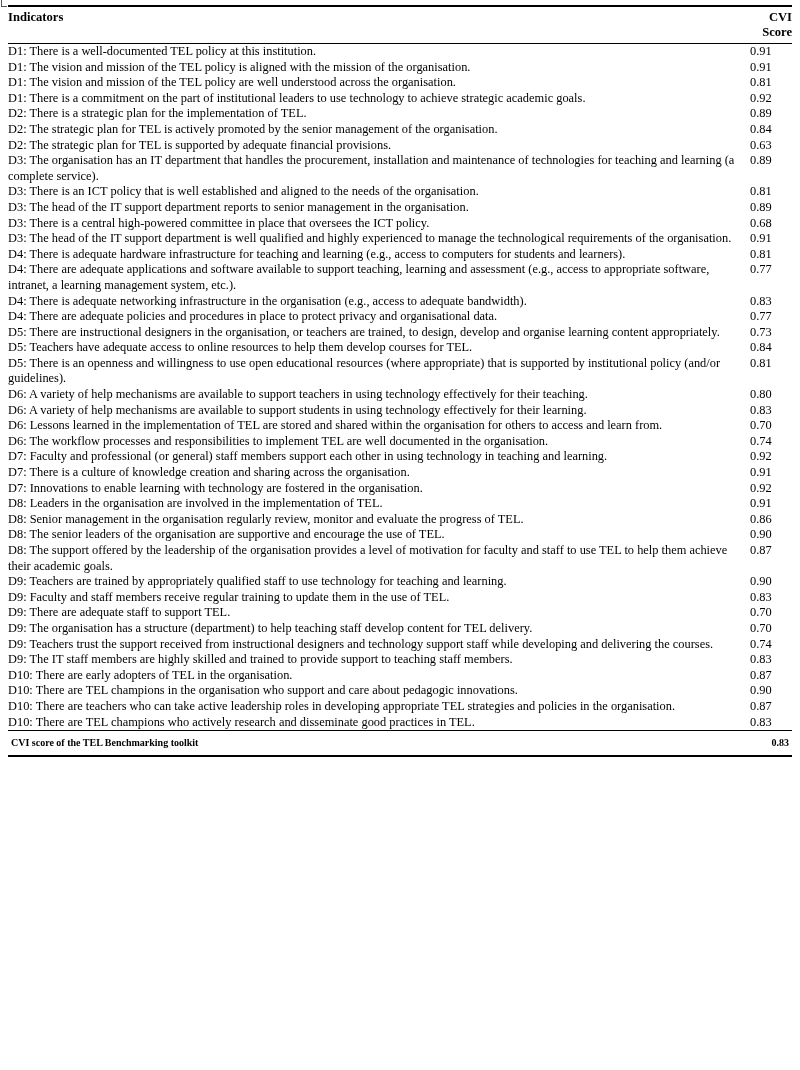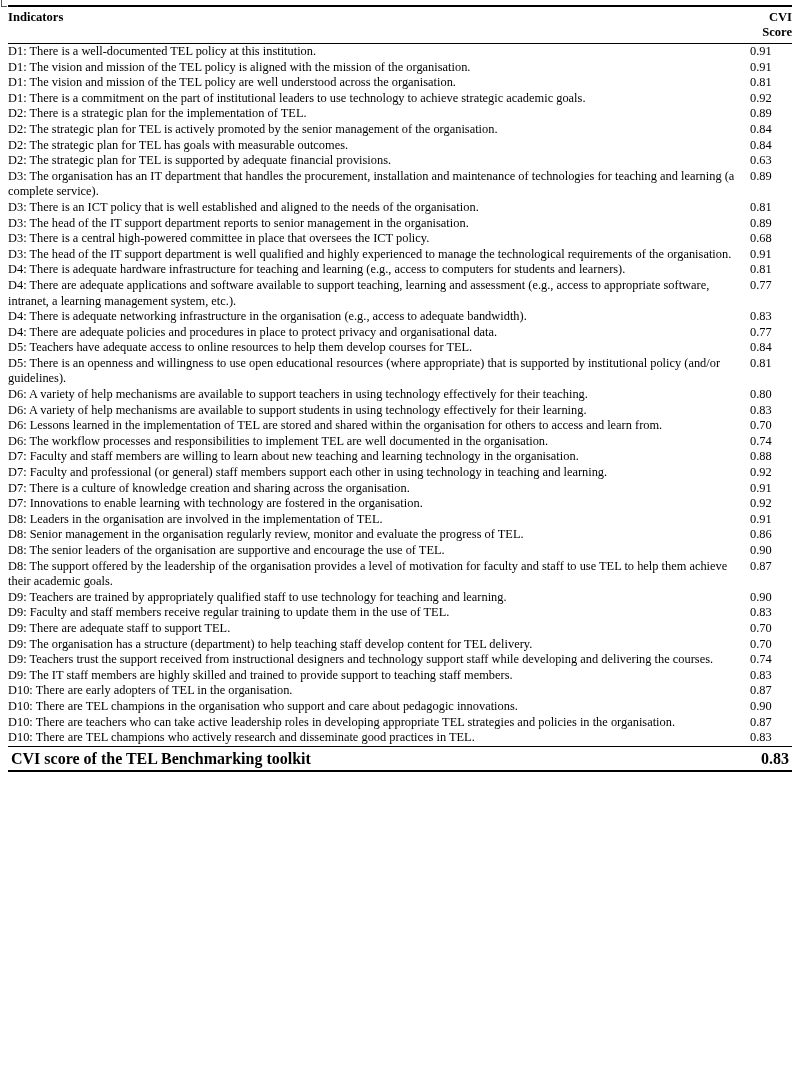--- a/index.html
+++ b/index.html
@@ -79,21 +79,21 @@
 
   
   tr.gap-1 td { padding-top: 6.0px; }
   tr.gap-0 td { padding-top: 0px; }
   tr.first td { padding-top: 4px; margin-left: 36px; }
 
   tfoot tr.total-row td {
     border-top: 1.4px solid #000;
     border-bottom: 2.4px solid #000;
     font-weight: bold;
-    font-size: 16px;
+    font-size: 10px;
     padding-top: 4px;
     padding-bottom: 4px;
     vertical-align: middle;
   }
   tfoot td.ind { padding-left: 3px; }
   tfoot td.score { padding-right: 3px; text-align: right; }
 </style>
 </head>
 <body>
 
@@ -133,24 +133,20 @@
           <td class="score">0.92</td>
         </tr>
         <tr class="data-row gap-1">
           <td class="ind">D2: There is a strategic plan for the implementation of TEL.</td>
           <td class="score">0.89</td>
         </tr>
         <tr class="data-row gap-1">
           <td class="ind">D2: The strategic plan for TEL is actively promoted by the senior management of the organisation.</td>
           <td class="score">0.84</td>
         </tr>
-        <tr class="data-row gap-0">
-          <td class="ind">D2: The strategic plan for TEL has goals with measurable outcomes.</td>
-          <td class="score">0.84</td>
-        </tr>
         <tr class="data-row gap-1">
           <td class="ind">D2: The strategic plan for TEL is supported by adequate financial provisions.</td>
           <td class="score">0.63</td>
         </tr>
         <tr class="data-row gap-1">
           <td class="ind">D3: The organisation has an IT department that handles the procurement, installation and maintenance of technologies for teaching and learning (a complete service).</td>
           <td class="score">0.89</td>
         </tr>
         <tr class="data-row gap-0">
           <td class="ind">D3: There is an ICT policy that is well established and aligned to the needs of the organisation.</td>
@@ -177,20 +173,24 @@
           <td class="score">0.77</td>
         </tr>
         <tr class="data-row gap-1">
           <td class="ind">D4: There is adequate networking infrastructure in the organisation (e.g., access to adequate bandwidth).</td>
           <td class="score">0.83</td>
         </tr>
         <tr class="data-row gap-0">
           <td class="ind">D4: There are adequate policies and procedures in place to protect privacy and organisational data.</td>
           <td class="score">0.77</td>
         </tr>
+        <tr class="data-row gap-1">
+          <td class="ind">D5: There are instructional designers in the organisation, or teachers are trained, to design, develop and organise learning content appropriately.</td>
+          <td class="score">0.73</td>
+        </tr>
         <tr class="data-row gap-0">
           <td class="ind">D5: Teachers have adequate access to online resources to help them develop courses for TEL.</td>
           <td class="score">0.84</td>
         </tr>
         <tr class="data-row gap-0">
           <td class="ind">D5: There is an openness and willingness to use open educational resources (where appropriate) that is supported by institutional policy (and/or guidelines).</td>
           <td class="score">0.81</td>
         </tr>
         <tr class="data-row gap-0">
           <td class="ind">D6: A variety of help mechanisms are available to support teachers in using technology effectively for their teaching.</td>
@@ -200,24 +200,20 @@
           <td class="ind">D6: A variety of help mechanisms are available to support students in using technology effectively for their learning.</td>
           <td class="score">0.83</td>
         </tr>
         <tr class="data-row gap-0">
           <td class="ind">D6: Lessons learned in the implementation of TEL are stored and shared within the organisation for others to access and learn from.</td>
           <td class="score">0.70</td>
         </tr>
         <tr class="data-row gap-0">
           <td class="ind">D6: The workflow processes and responsibilities to implement TEL are well documented in the organisation.</td>
           <td class="score">0.74</td>
-        </tr>
-        <tr class="data-row gap-0">
-          <td class="ind">D7: Faculty and staff members are willing to learn about new teaching and learning technology in the organisation.</td>
-          <td class="score">0.88</td>
         </tr>
         <tr class="data-row gap-1">
           <td class="ind">D7: Faculty and professional (or general) staff members support each other in using technology in teaching and learning.</td>
           <td class="score">0.92</td>
         </tr>
         <tr class="data-row gap-1">
           <td class="ind">D7: There is a culture of knowledge creation and sharing across the organisation.</td>
           <td class="score">0.91</td>
         </tr>
         <tr class="data-row gap-1">

